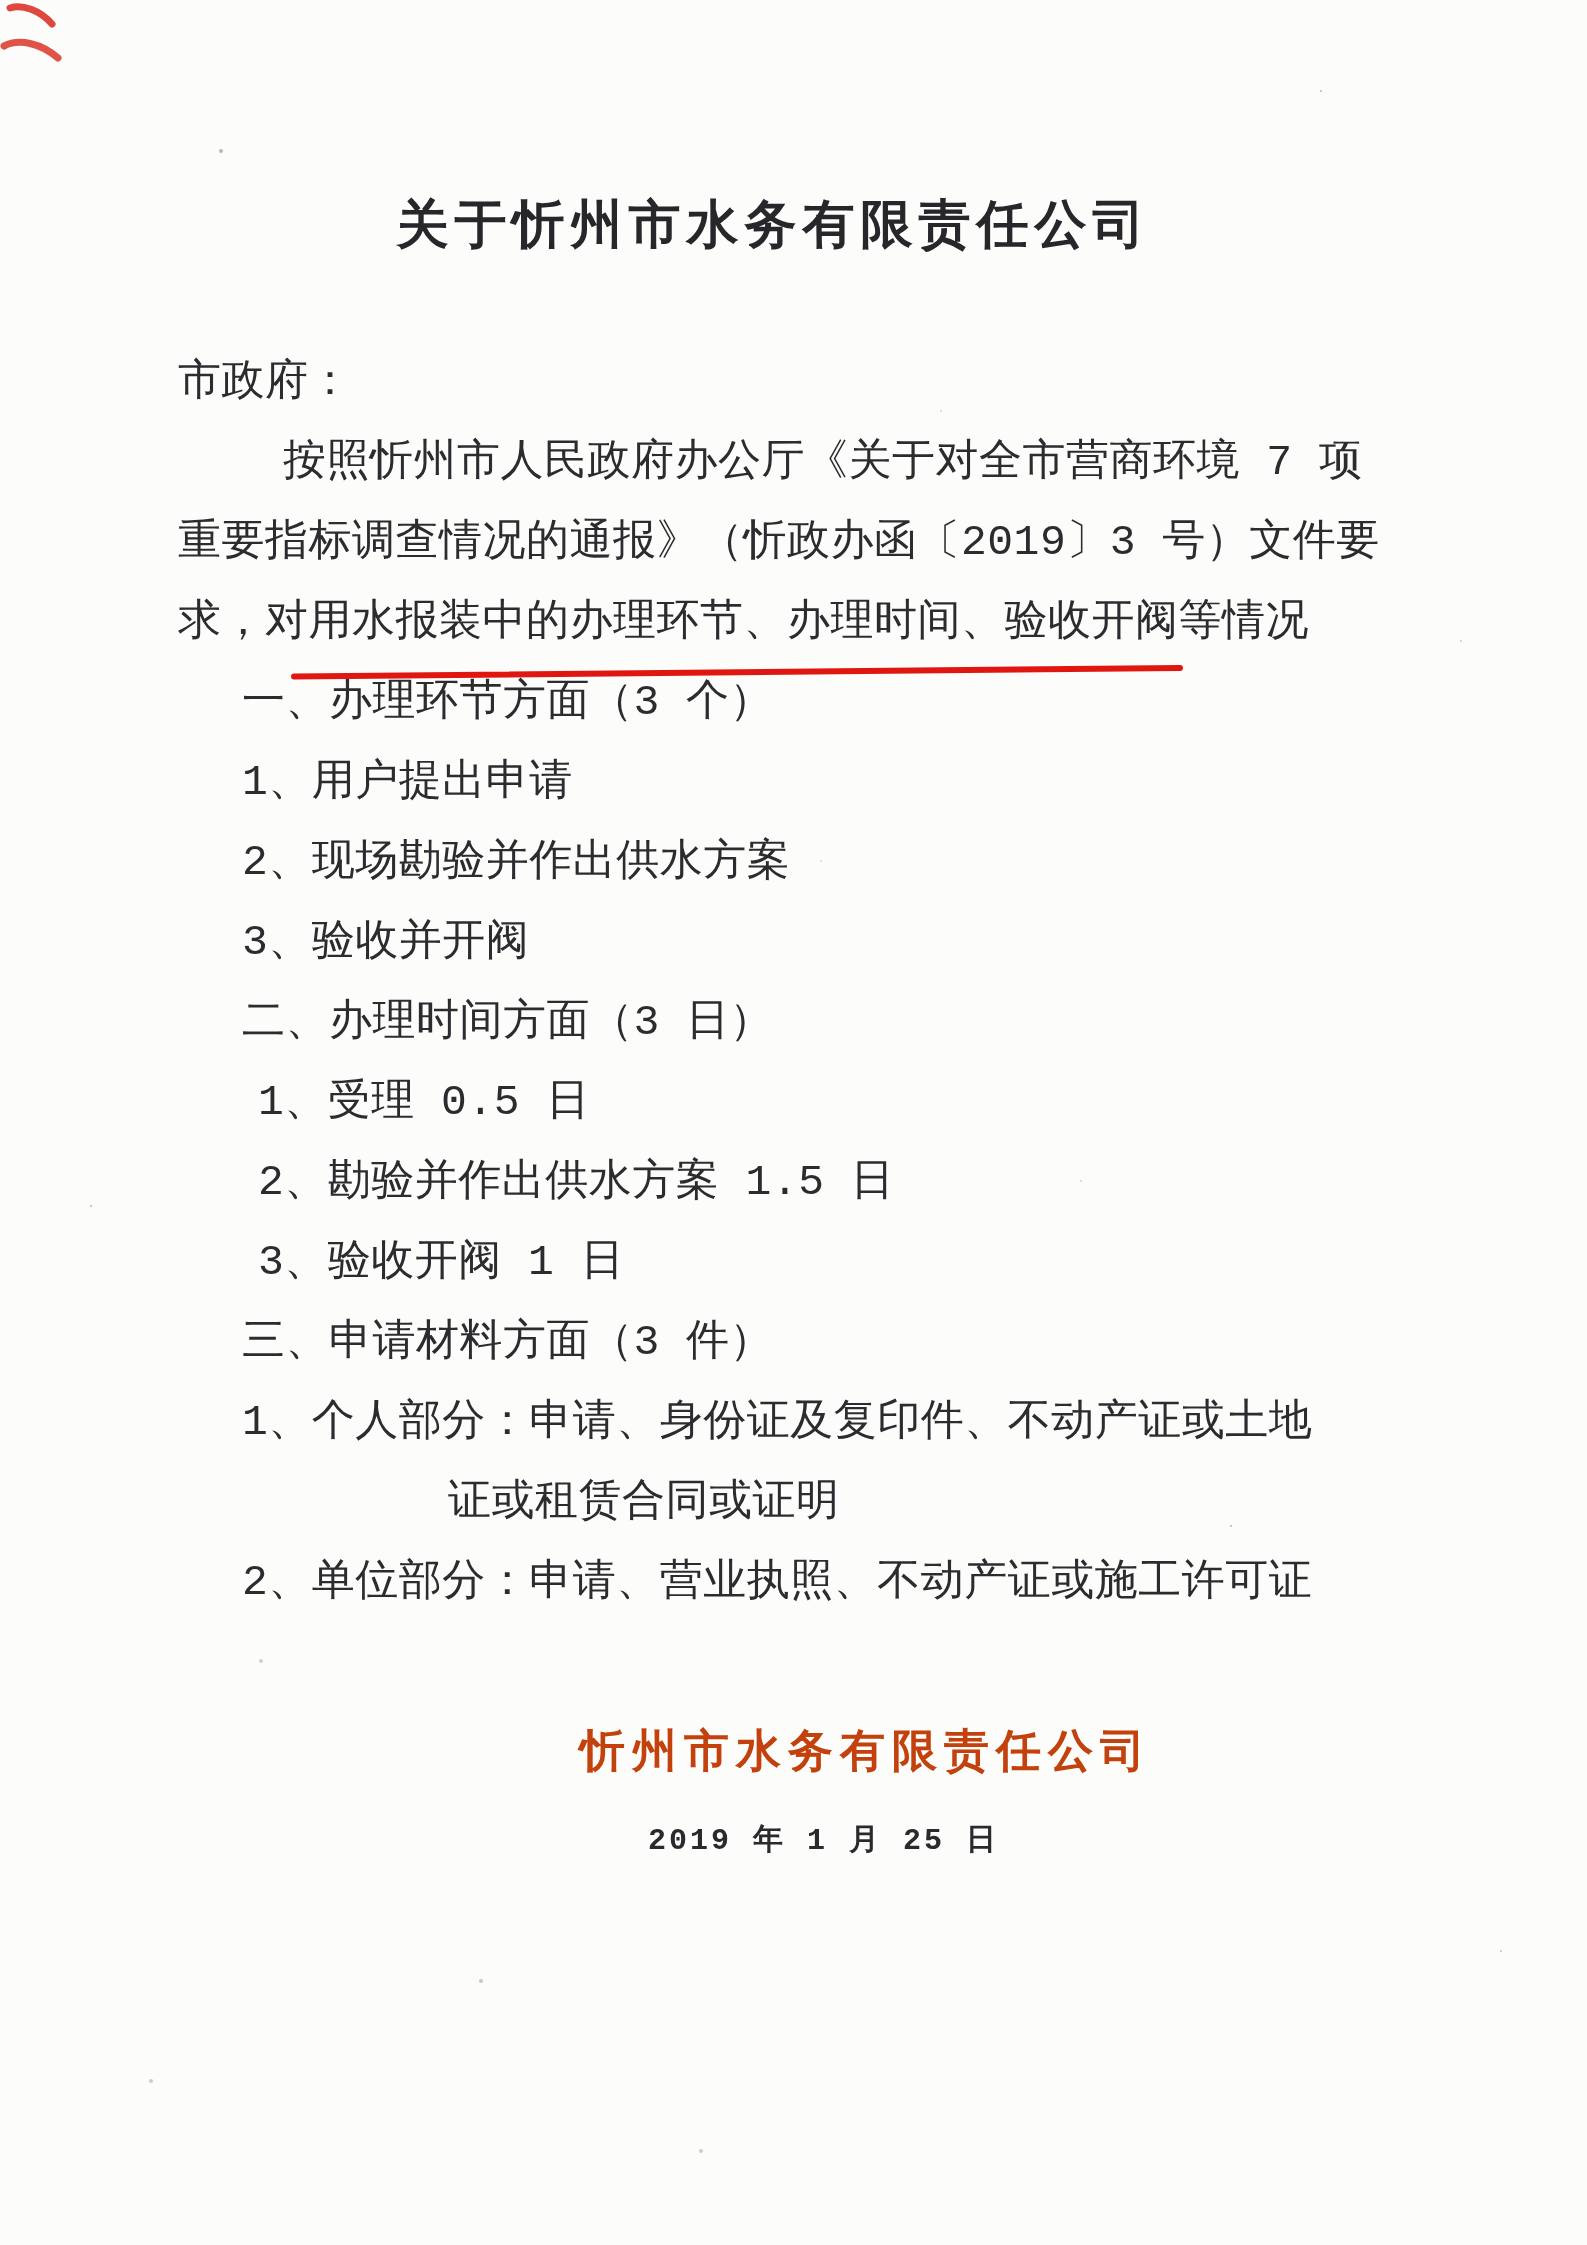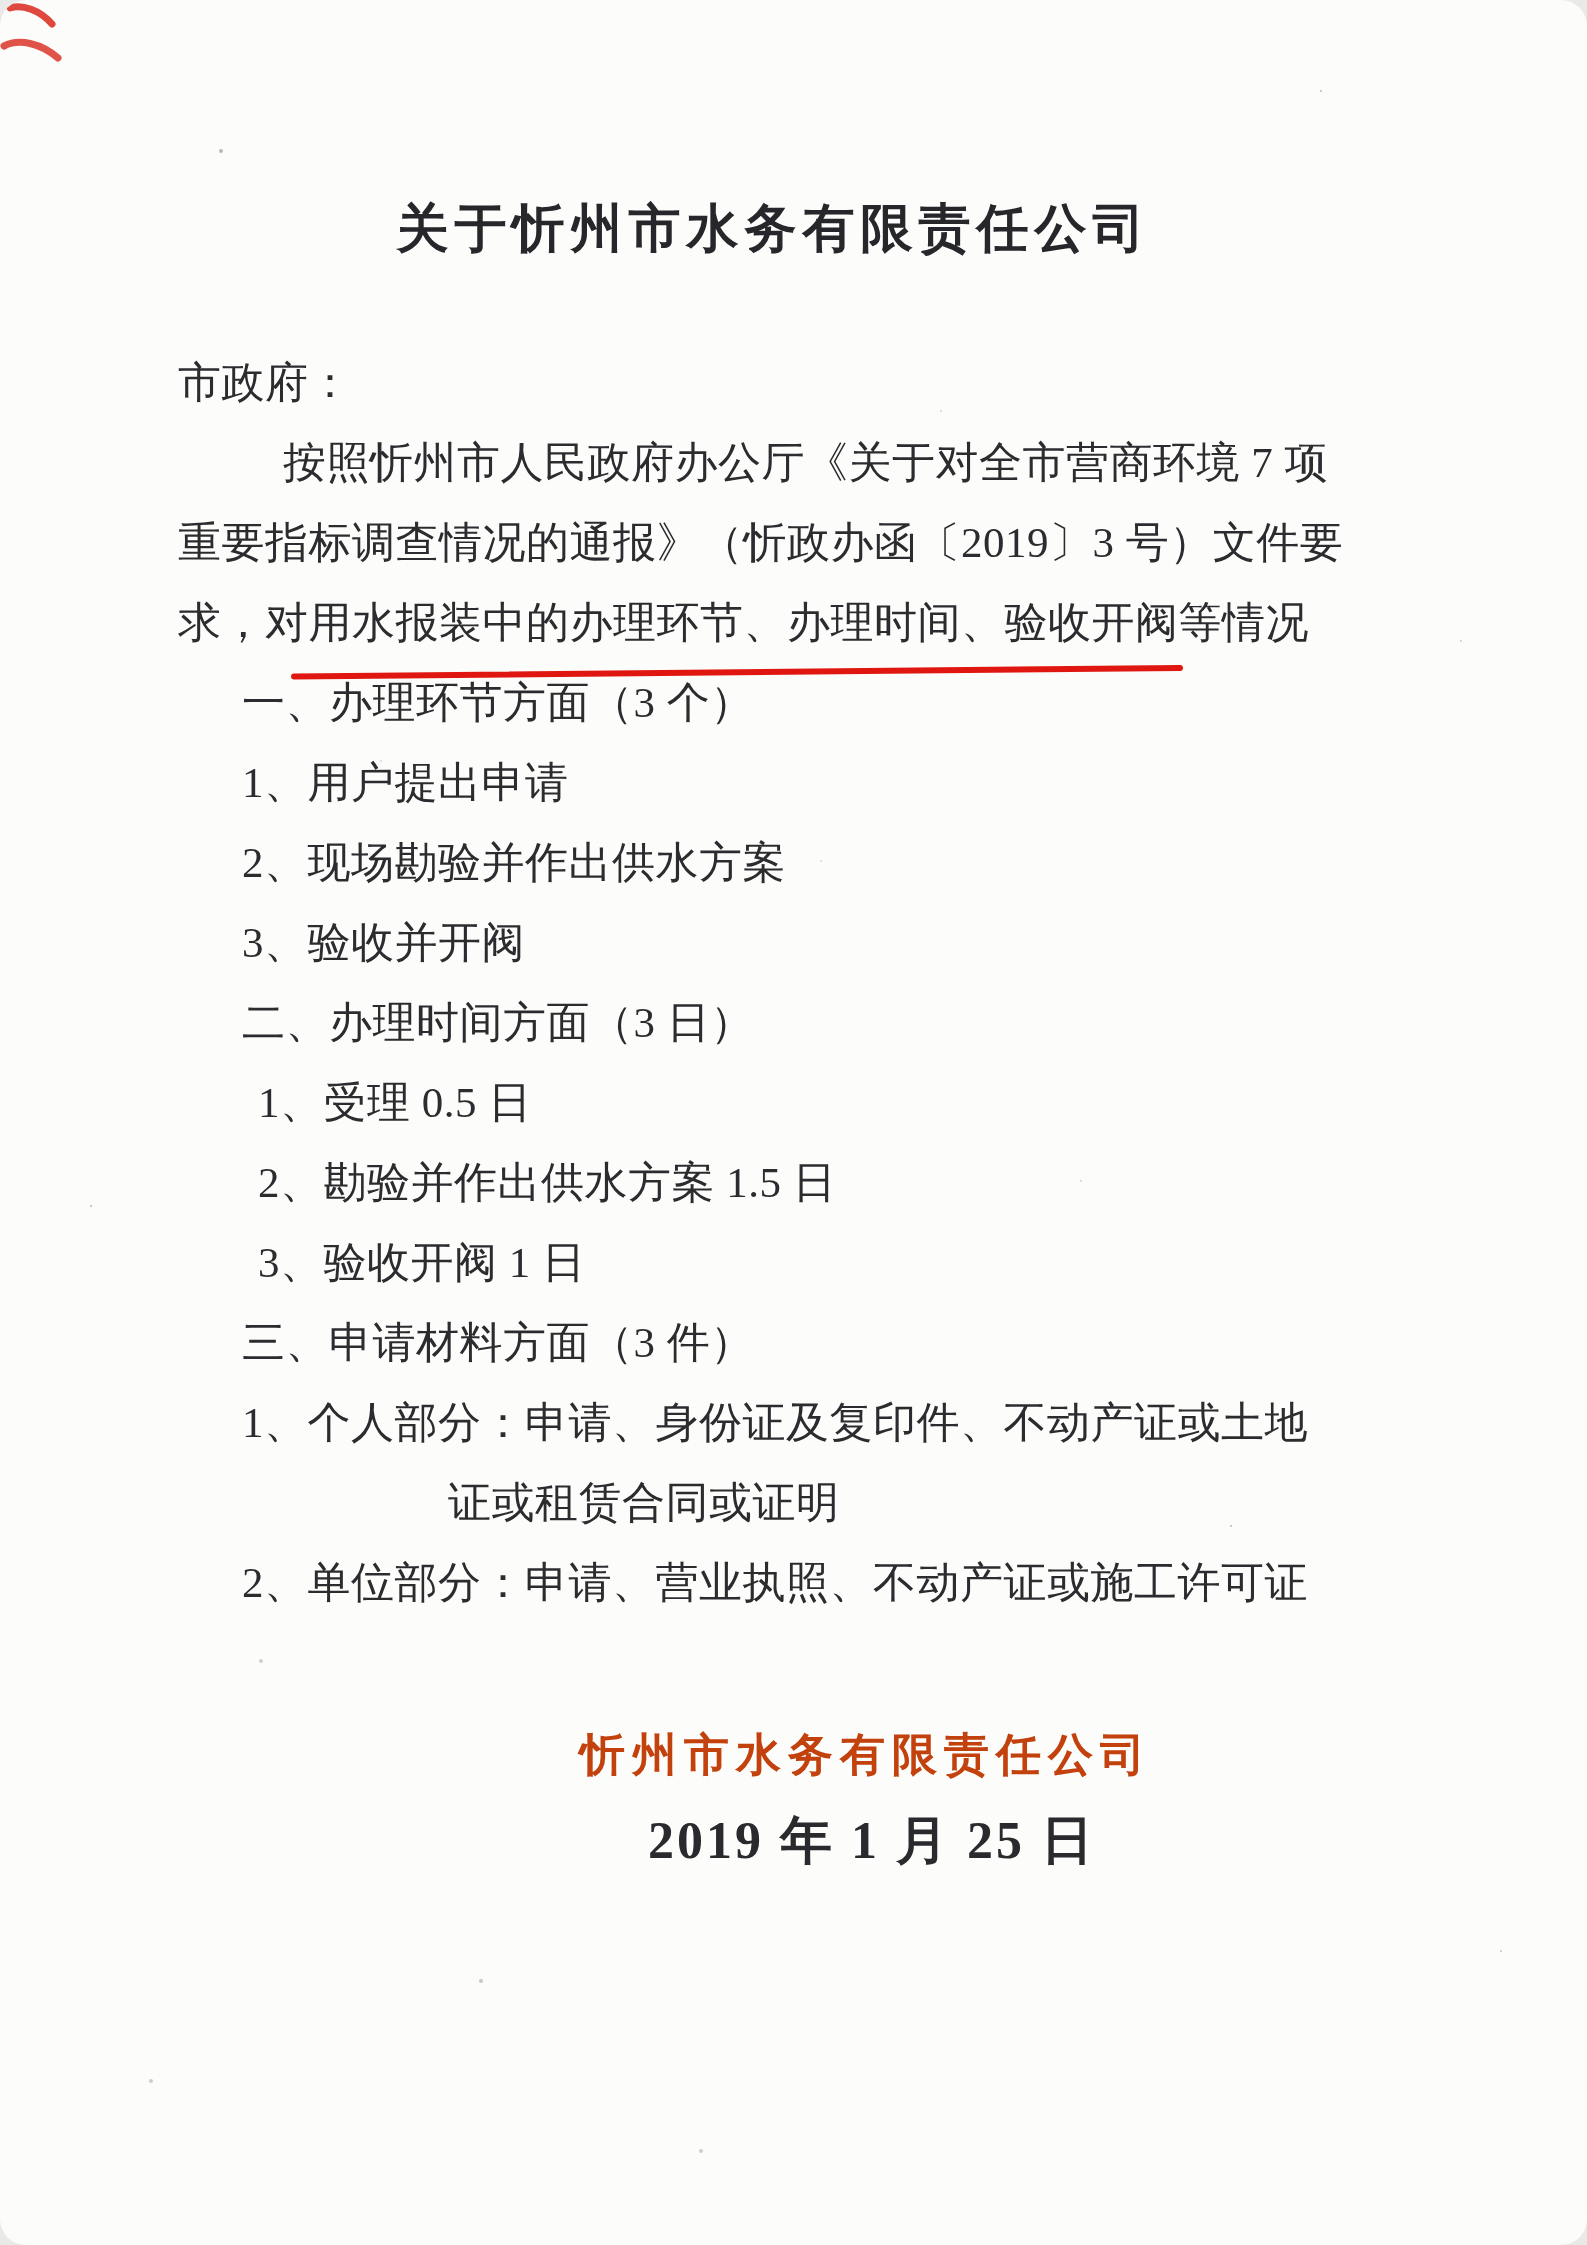--- a/index.html
+++ b/index.html
@@ -2,23 +2,22 @@
 <html style="--marker-red: #e01710;"><head>
 <meta charset="utf-8">
 <style>
   html,body{margin:0;padding:0;background:#e9e9e7;}
   .page{
     position:relative;
     width:1587px;height:2245px;
     margin:0 auto;
     background:#fcfcfa;
     overflow:hidden;
-    font-family:Liberation Serif, serif;
+    font-family:Liberation Mono, monospace;
     color:#2c2c30;
-    border-radius:26px;
   }
   
   .page::after{
     content:"";position:absolute;left:0;top:0;width:2px;height:2px;border-radius:50%;
     color:#b9b9b4;
     box-shadow:220px 150px 0 1px currentColor, 1320px 90px 0 0 currentColor,
       480px 1980px 0 1px #c8c8c2, 90px 1205px 0 0 currentColor, 1460px 640px 0 0 #cfcfc9,
       940px 410px 0 0 #d4d4ce, 260px 1660px 0 1px #d0d0ca, 1230px 1525px 0 0 currentColor,
       700px 2150px 0 1px #cccccc, 1500px 1950px 0 0 #c4c4bf, 380px 760px 0 0 #d8d8d2,
       1080px 1180px 0 0 #d2d2cc, 150px 2080px 0 1px #cdcdc7, 820px 860px 0 0 #dadad4;
@@ -60,21 +59,21 @@
   }
   .signature-line{
     margin-top:92px;
     padding-left:580px;
     font-size:45px;font-weight:bold;letter-spacing:7px;line-height:80px;
     color:#c2410c;white-space:nowrap;
   }
   .date-line{
     margin-top:6px;
     padding-left:648px;
-    font-size:52px;font-weight:bold;letter-spacing:3px;line-height:80px;
+    font-size:30px;font-weight:bold;letter-spacing:3px;line-height:80px;
     color:#2a2a2e;white-space:nowrap;
   }
 </style>
 </head>
 <body>
 
 <div class="page">
 
   <svg class="corner-marks" viewBox="0 0 90 90">
     <path d="M10 8 C 22 4, 40 10, 52 24" stroke="#d8281c" stroke-width="7" fill="none" stroke-linecap="round" opacity="0.85"></path>

